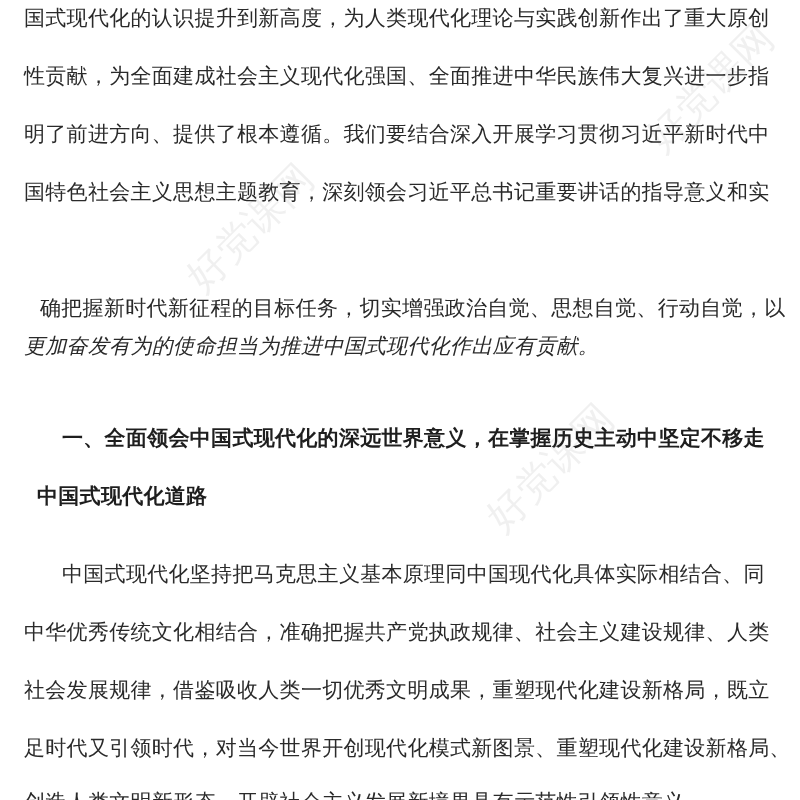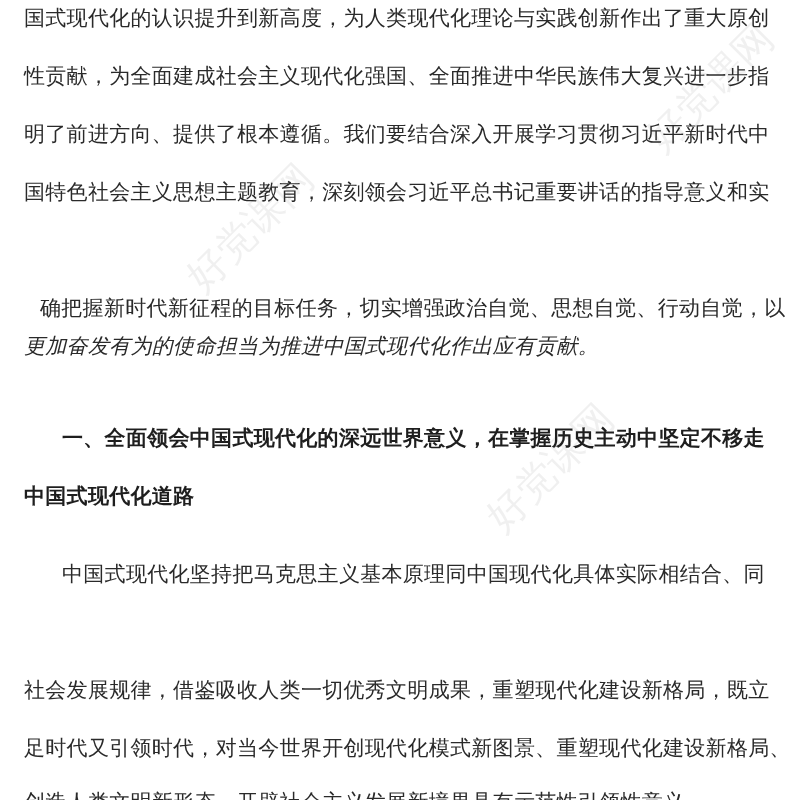--- a/index.html
+++ b/index.html
@@ -31,19 +31,20 @@
   <div class="watermark" style="left:630px;top:60px;">好党课网</div>
 
   <div class="line" style="top:4px;">国式现代化的认识提升到新高度，为人类现代化理论与实践创新作出了重大原创</div>
   <div class="line" style="top:120px;">明了前进方向、提供了根本遵循。我们要结合深入开展学习贯彻习近平新时代中</div>
   <div class="line" style="top:62px;">性贡献，为全面建成社会主义现代化强国、全面推进中华民族伟大复兴进一步指</div>
   <div class="line" style="top:178px;">国特色社会主义思想主题教育，深刻领会习近平总书记重要讲话的指导意义和实</div>
   <div class="line" style="top:294px;margin-left:16px;">确把握新时代新征程的目标任务，切实增强政治自觉、思想自觉、行动自觉，以</div>
   <div class="line" style="top:332px;font-style:italic;">更加奋发有为的使命担当为推进中国式现代化作出应有贡献。</div>
 
   <div class="line indent bold" style="top:424px;">一、全面领会中国式现代化的深远世界意义，在掌握历史主动中坚定不移走</div>
-  <div class="line bold" style="top:482px;">中国式现代化道路</div>
+  <div class="line bold" style="top:482px;margin-left:13px;">中国式现代化道路</div>
 
   <div class="line indent" style="top:560px;">中国式现代化坚持把马克思主义基本原理同中国现代化具体实际相结合、同</div>
+  <div class="line" style="top:618px;">中华优秀传统文化相结合，准确把握共产党执政规律、社会主义建设规律、人类</div>
   <div class="line" style="top:676px;">社会发展规律，借鉴吸收人类一切优秀文明成果，重塑现代化建设新格局，既立</div>
   <div class="line" style="top:734px;">足时代又引领时代，对当今世界开创现代化模式新图景、重塑现代化建设新格局、</div>
   <div class="line" style="top:788px;">创造人类文明新形态、开辟社会主义发展新境界具有示范性引领性意义。</div>
 </div>
 
 </body></html>

